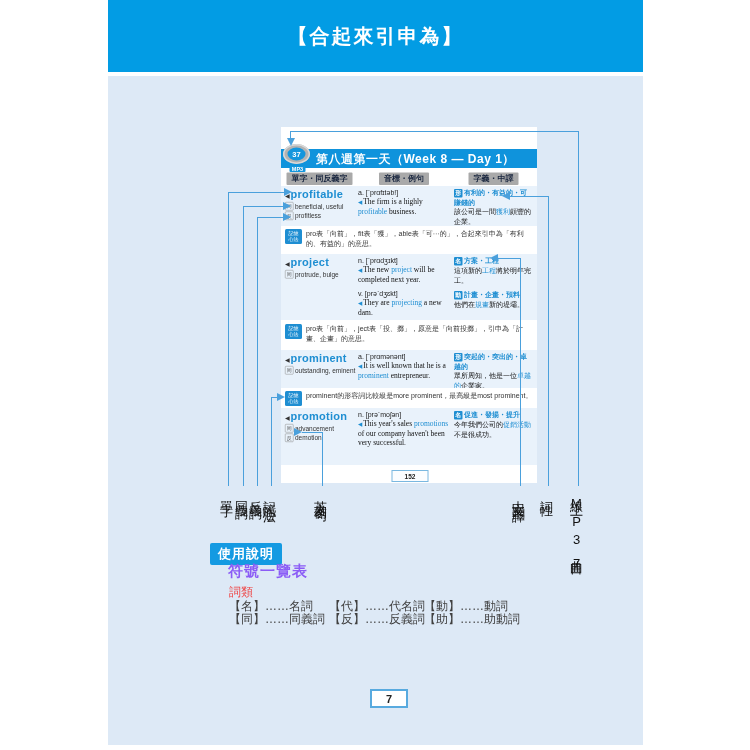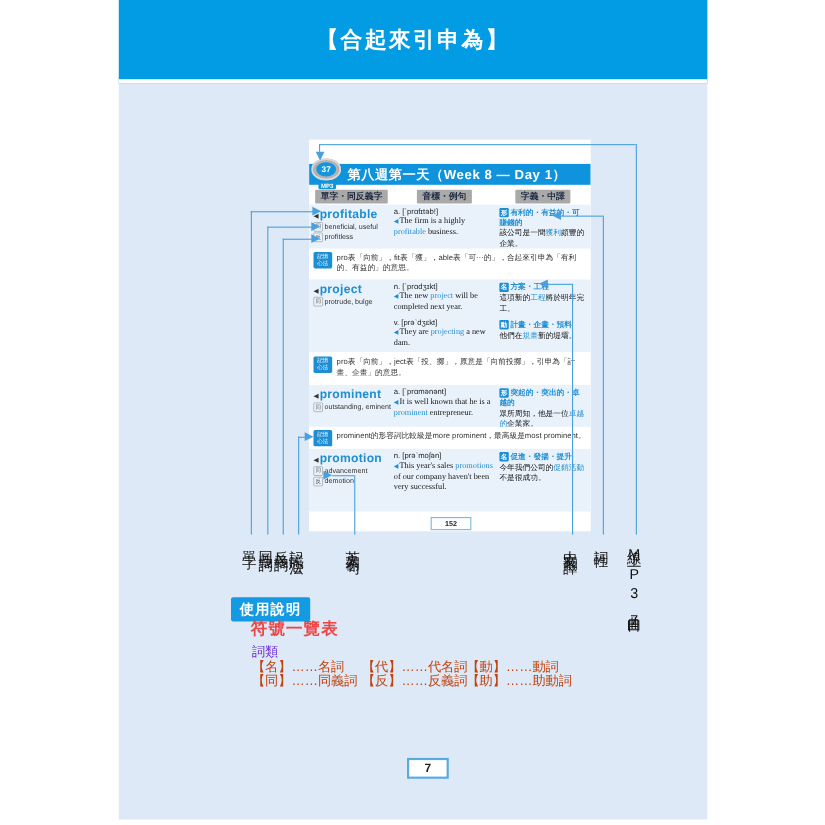--- a/index.html
+++ b/index.html
@@ -56,23 +56,23 @@
   .arr{position:absolute;width:0;height:0;}
   .arr.r{border-top:4px solid transparent;border-bottom:4px solid transparent;border-left:8px solid #4aa0dc;}
   .arr.l{border-top:4px solid transparent;border-bottom:4px solid transparent;border-right:8px solid #4aa0dc;}
   .arr.d{border-left:4px solid transparent;border-right:4px solid transparent;border-top:8px solid #4aa0dc;}
   
   .vlabel{position:absolute;top:490px;writing-mode:vertical-rl;text-orientation:upright;
         font-size:13px;color:#111;letter-spacing:3px;line-height:1;}
   
   .usage-badge{position:absolute;left:210px;top:543px;background:#149ae2;color:#fff;font-size:13px;font-weight:bold;
         padding:2px 8px;border-radius:2px;letter-spacing:1px;}
-  .symbols-title{position:absolute;left:228px;top:562px;color:#ef4444;font-size:15px;font-weight:bold;letter-spacing:1px;}
-  .wordclass{position:absolute;left:229px;top:584px;font-size:12px;color:#6d28d9;}
-  .symtable{position:absolute;left:229px;top:600px;width:330px;font-size:12px;color:#c2410c;}
+  .symbols-title{position:absolute;left:228px;top:562px;color:#8b5cf6;font-size:15px;font-weight:bold;letter-spacing:1px;}
+  .wordclass{position:absolute;left:229px;top:584px;font-size:12px;color:#ef4444;}
+  .symtable{position:absolute;left:229px;top:600px;width:330px;font-size:12px;color:#404040;}
   .symtable .trow{display:flex;height:13px;line-height:13px;}
   .symtable .tc{white-space:nowrap;}
   .symtable .c1{width:100px;} .symtable .c2{width:95px;} .symtable .c3{flex:1;}
   .page7{position:absolute;left:370px;top:689px;width:34px;height:15px;background:#ffffff;border:2px solid #58aadf;
         display:flex;align-items:center;justify-content:center;font-size:11px;font-weight:bold;color:#222;}
 </style>
 </head>
 <body>
 
 <div class="screen">

